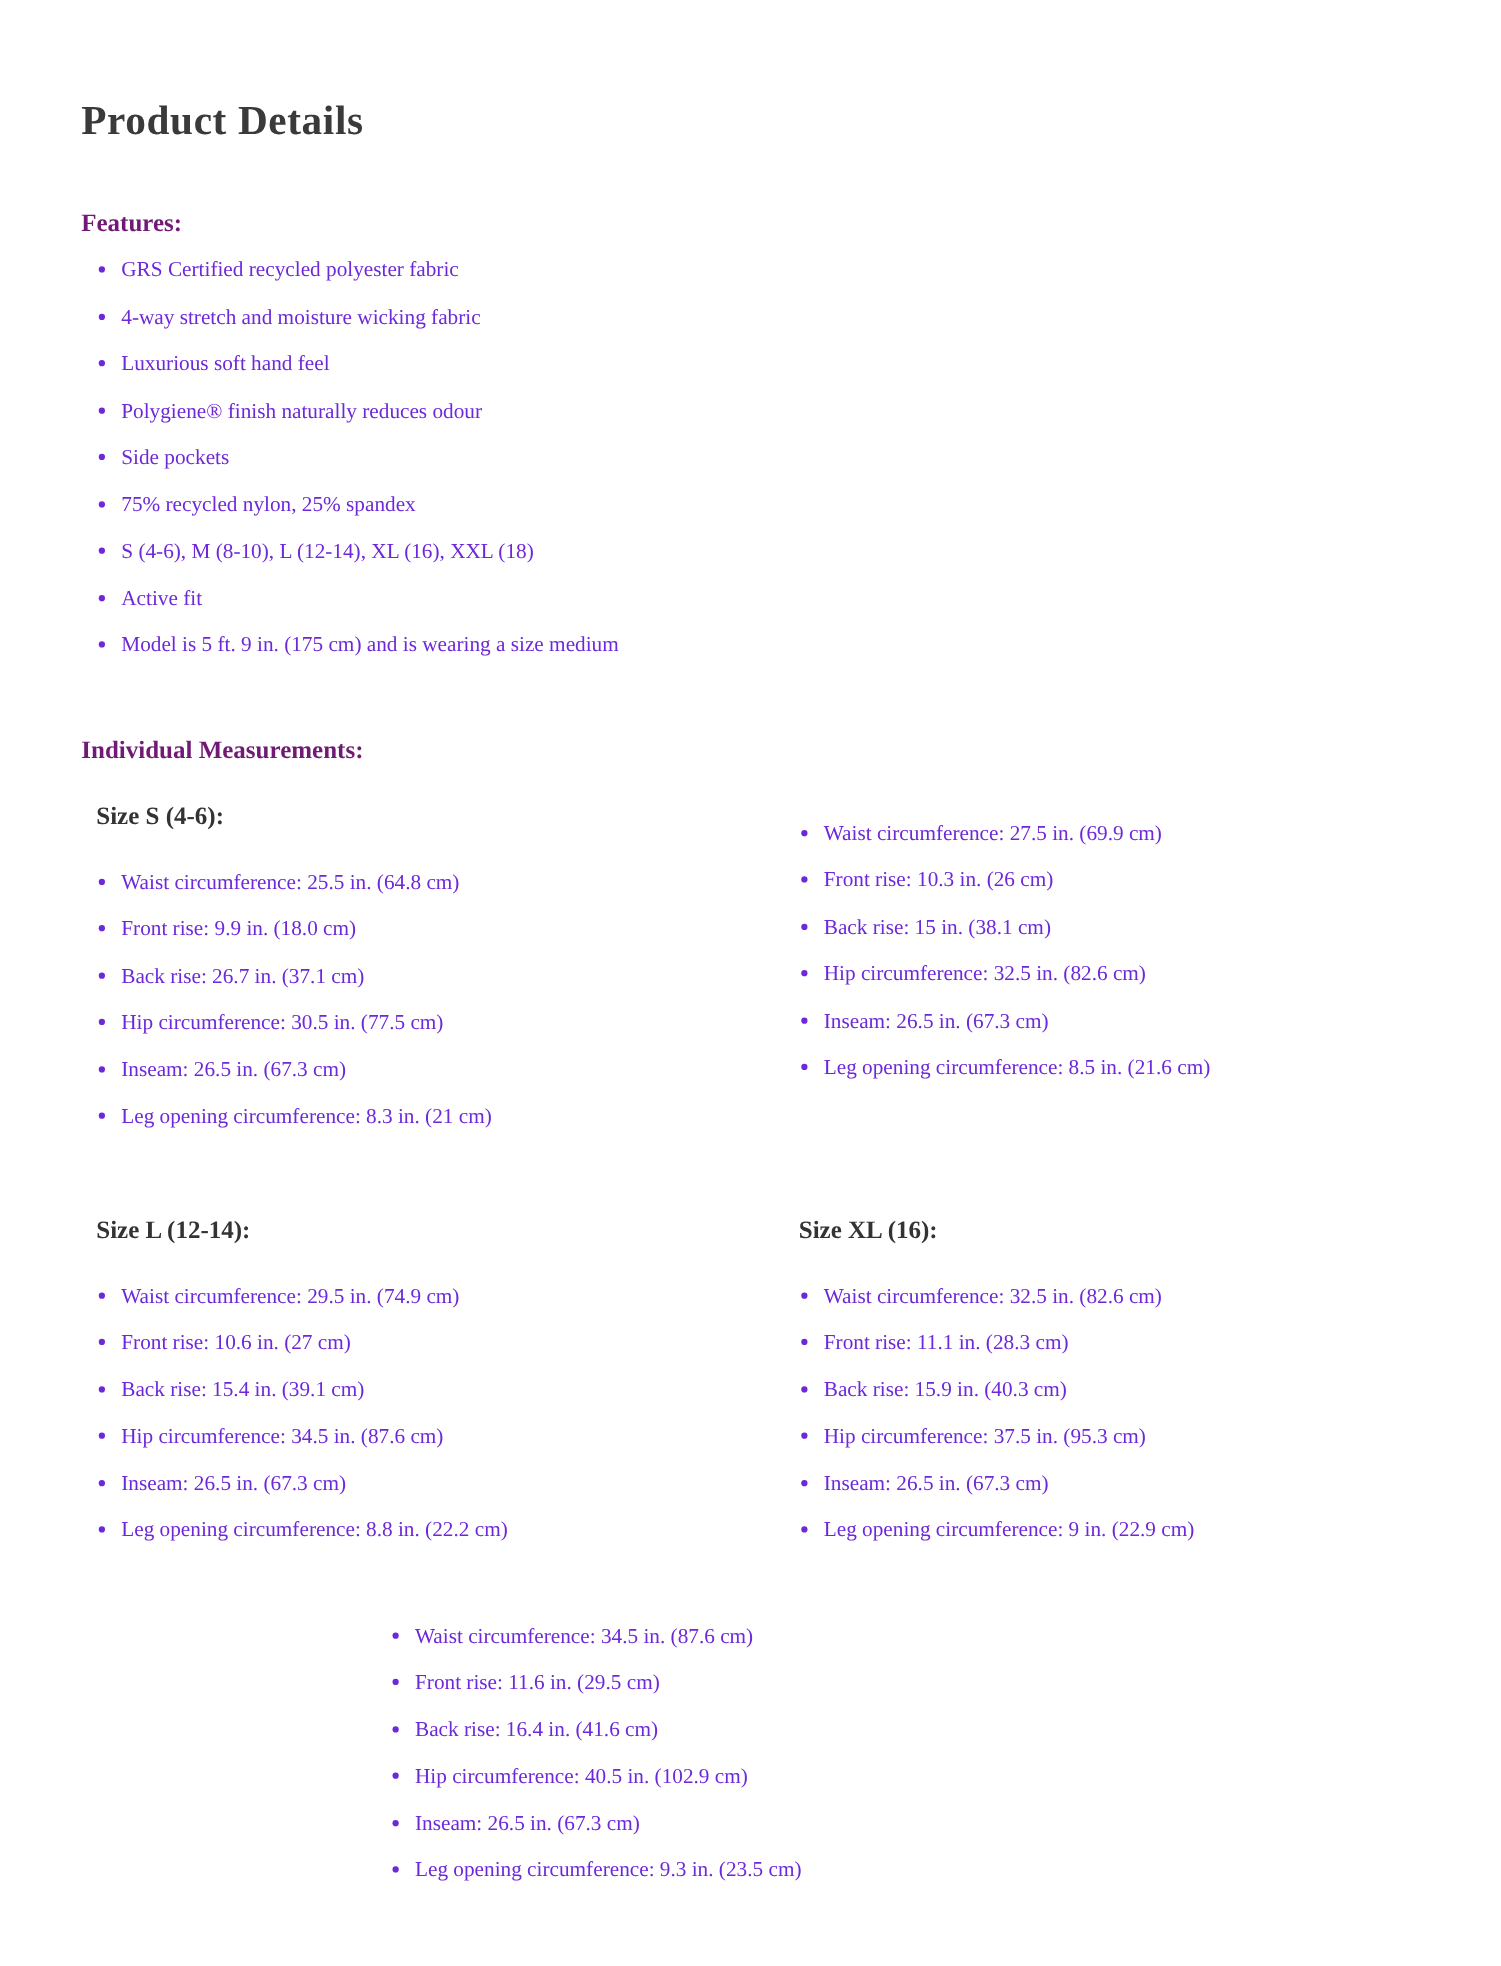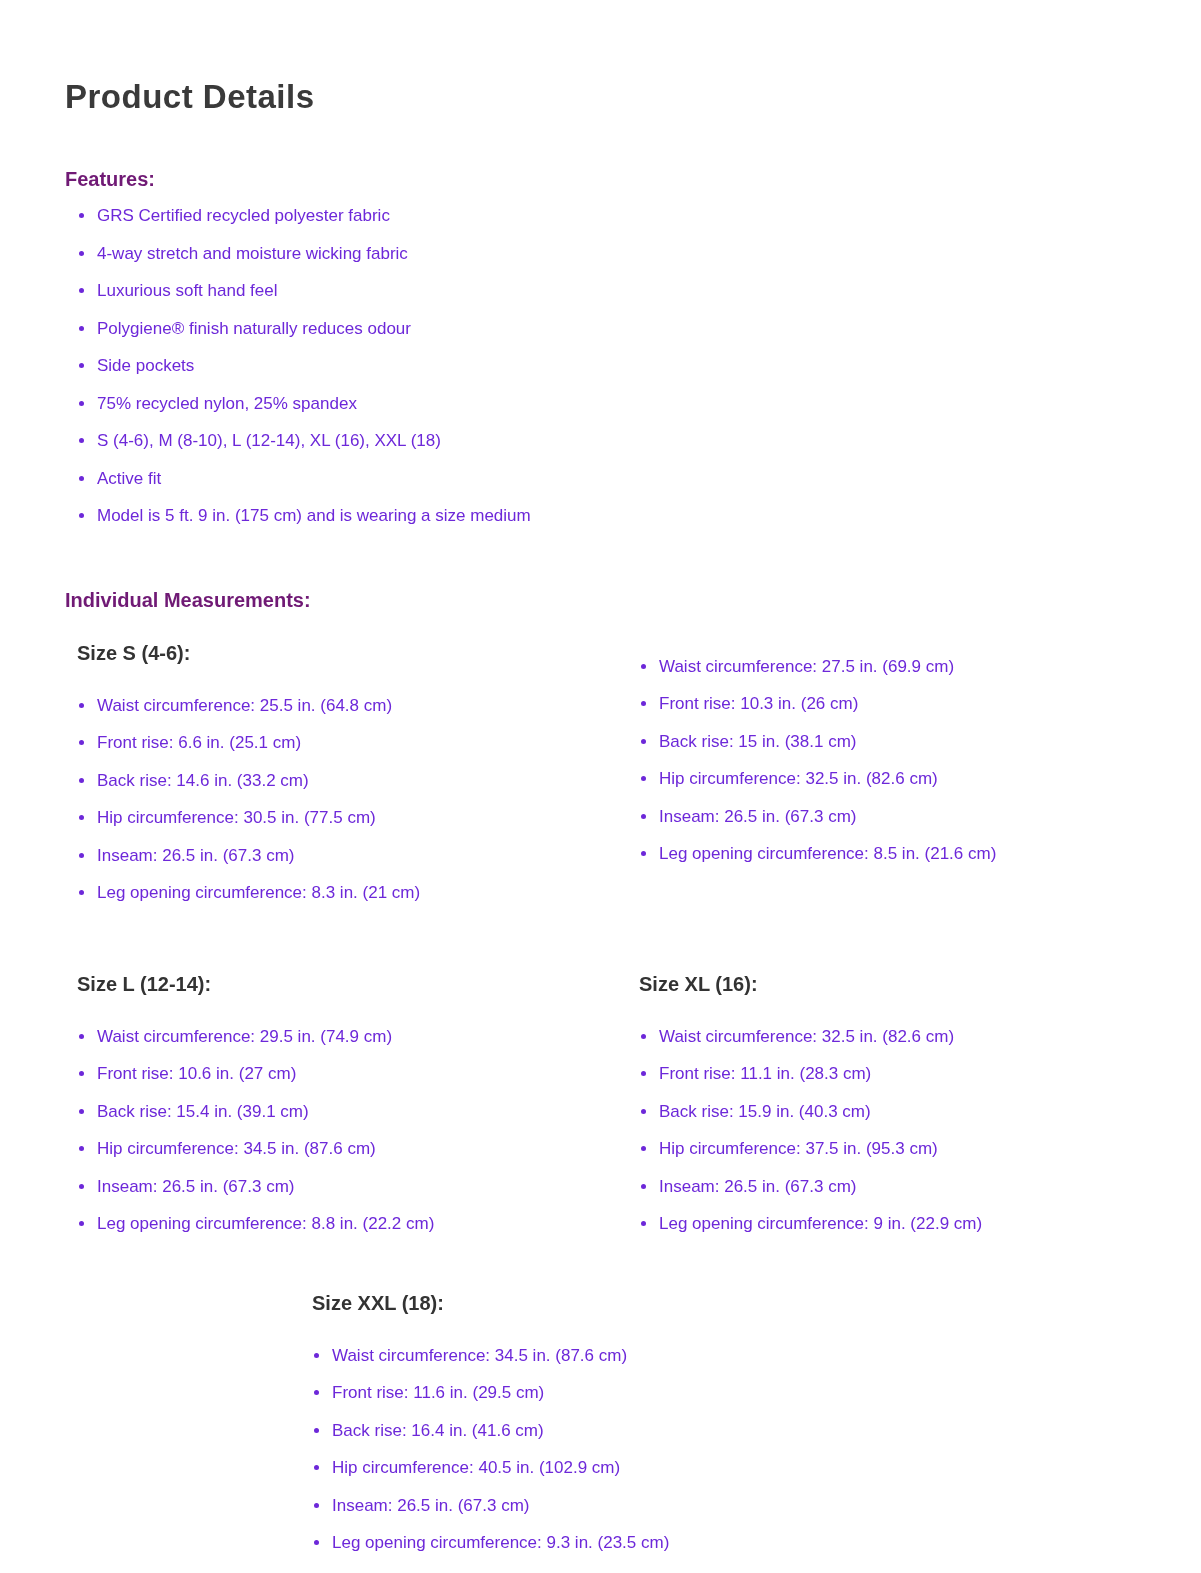--- a/index.html
+++ b/index.html
@@ -11,20 +11,21 @@
     width: 1201px;
     height: 1573px;
     font-family: "Liberation Sans", "DejaVu Sans", sans-serif;
     color: #333333;
     overflow: hidden;
   }
   .page {
     padding: 0 20px 0 65px;
     box-sizing: border-box;
     width: 1055px;
+    font-family: Liberation Serif, serif;
   }
   h1.page-title {
     margin: 78px 0 0 0;
     font-size: 33px;
     line-height: 38px;
     font-weight: 700;
     color: #3a3a3a;
     letter-spacing: 0.5px;
   }
   h2.section-heading {
@@ -93,22 +94,22 @@
   </section>
 
   <h2 class="section-heading measurements-heading">Individual Measurements:</h2>
 
   <div class="sizes-grid">
 
     <section class="size-block">
       <h3 class="size-heading">Size S (4-6):</h3>
       <ul class="bullet-list">
         <li>Waist circumference: 25.5 in. (64.8 cm)</li>
-        <li>Front rise: 6.6 in. (25.1 cm)</li>
-        <li>Back rise: 14.6 in. (33.2 cm)</li>
+        <li>Front rise: 9.9 in. (18.0 cm)</li>
+        <li>Back rise: 26.7 in. (37.1 cm)</li>
         <li>Hip circumference: 30.5 in. (77.5 cm)</li>
         <li>Inseam: 26.5 in. (67.3 cm)</li>
         <li>Leg opening circumference: 8.3 in. (21 cm)</li>
       </ul>
     </section>
 
     <section class="size-block">
       <ul class="bullet-list">
         <li>Waist circumference: 27.5 in. (69.9 cm)</li>
         <li>Front rise: 10.3 in. (26 cm)</li>
@@ -139,21 +140,20 @@
         <li>Back rise: 15.9 in. (40.3 cm)</li>
         <li>Hip circumference: 37.5 in. (95.3 cm)</li>
         <li>Inseam: 26.5 in. (67.3 cm)</li>
         <li>Leg opening circumference: 9 in. (22.9 cm)</li>
       </ul>
     </section>
 
   </div>
 
   <section class="size-block xxl-block">
-    <h3 class="size-heading">Size XXL (18):</h3>
     <ul class="bullet-list">
       <li>Waist circumference: 34.5 in. (87.6 cm)</li>
       <li>Front rise: 11.6 in. (29.5 cm)</li>
       <li>Back rise: 16.4 in. (41.6 cm)</li>
       <li>Hip circumference: 40.5 in. (102.9 cm)</li>
       <li>Inseam: 26.5 in. (67.3 cm)</li>
       <li>Leg opening circumference: 9.3 in. (23.5 cm)</li>
     </ul>
   </section>
 

